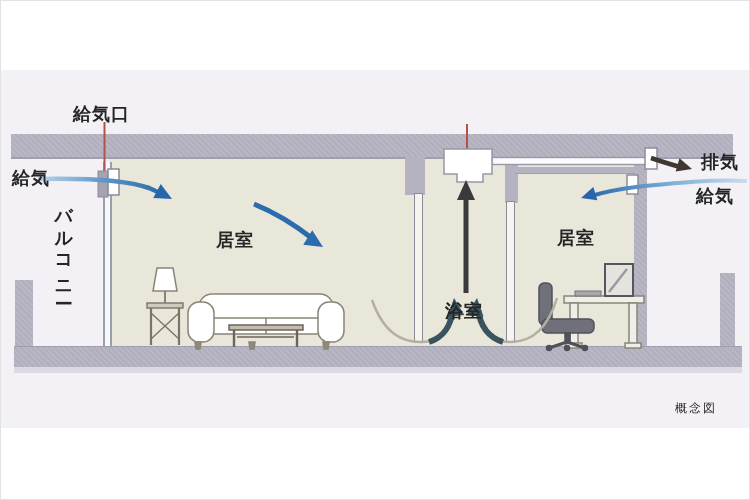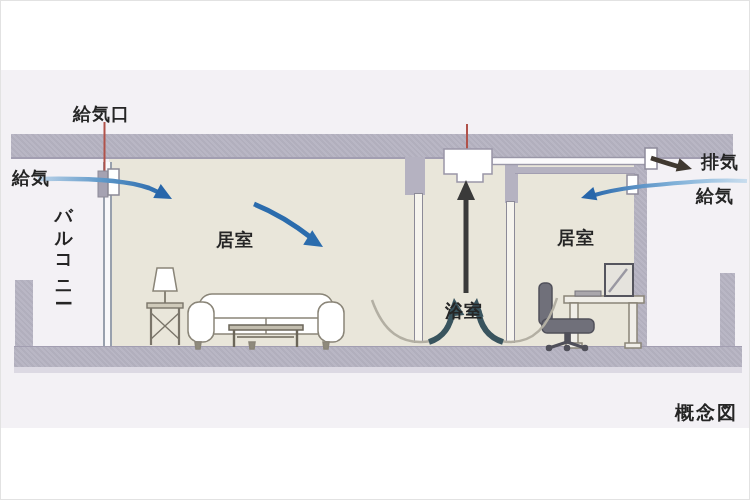--- a/index.html
+++ b/index.html
@@ -26,21 +26,21 @@
   .door-r{left:505px;top:200px;width:9px;height:142px;}
   .window{left:102px;top:161px;width:9px;height:184px;background:#f8f8fa;
           border-left:2px solid #98a0ad;border-right:2px solid #98a0ad;box-sizing:border-box;}
   .dropceil{left:514px;top:166px;width:120px;height:6px;border-bottom:1px solid #a29eb1;}
   svg.overlay{position:absolute;left:0;top:0;width:750px;height:500px;}
   .lbl{
     position:absolute;color:#252525;font-size:18px;font-weight:600;
     letter-spacing:1px;white-space:nowrap;line-height:1.15;
   }
   .lbl-vert{writing-mode:vertical-rl;text-orientation:upright;letter-spacing:4px;}
-  .caption{font-size:19px;font-weight:700;letter-spacing:2px;}
+  .caption{font-size:12px;font-weight:400;letter-spacing:2px;}
 </style>
 </head>
 <body>
 
 <div class="stage">
 
   <div class="abs panel"></div>
   <div class="abs room"></div>
   <div class="abs gray tex slab"></div>
   <div class="abs gray tex floor"></div>

